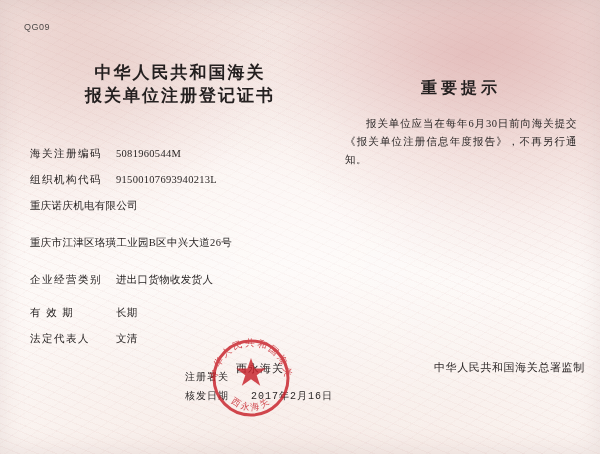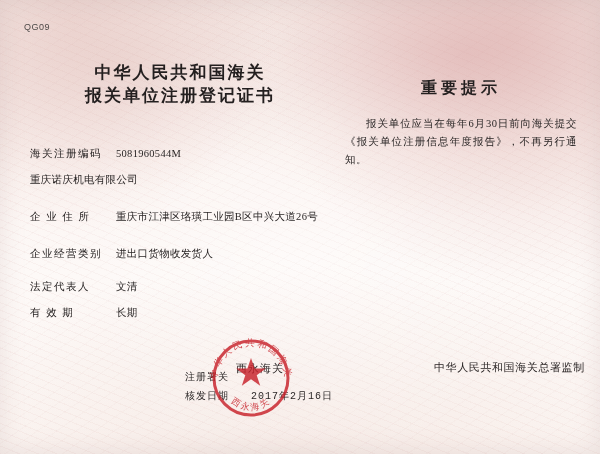--- a/index.html
+++ b/index.html
@@ -211,38 +211,41 @@
     <div class="title-block">
       <div class="title-line1">中华人民共和国海关</div>
       <div class="title-line2">报关单位注册登记证书</div>
     </div>
 
     <div class="fields">
       <div class="field-row">
         <div class="field-label">海关注册编码</div>
         <div class="field-value">5081960544M</div>
       </div>
+      <div class="field-row">
+        <div class="field-label">组织机构代码</div>
+        <div class="field-value">91500107693940213L</div>
+      </div>
       <div class="field-row gap-big">
         <div class="field-value">重庆诺庆机电有限公司</div>
       </div>
       <div class="field-row gap-big">
-        <div class="field-label">企 业 住 所</div>
         <div class="field-value">重庆市江津区珞璜工业园B区中兴大道26号</div>
       </div>
       <div class="field-row gap-mid">
         <div class="field-label">企业经营类别</div>
         <div class="field-value">进出口货物收发货人</div>
       </div>
       <div class="field-row">
+        <div class="field-label">有 效 期</div>
+        <div class="field-value">长期</div>
+      </div>
+      <div class="field-row">
         <div class="field-label">法定代表人</div>
         <div class="field-value">文清</div>
-      </div>
-      <div class="field-row">
-        <div class="field-label">有 效 期</div>
-        <div class="field-value">长期</div>
       </div>
     </div>
 
     <div class="notice">
       <div class="notice-title">重要提示</div>
       <div class="notice-body">报关单位应当在每年6月30日前向海关提交《报关单位注册信息年度报告》，不再另行通知。</div>
     </div>
 
     <div class="office-name">西永海关</div>
 

